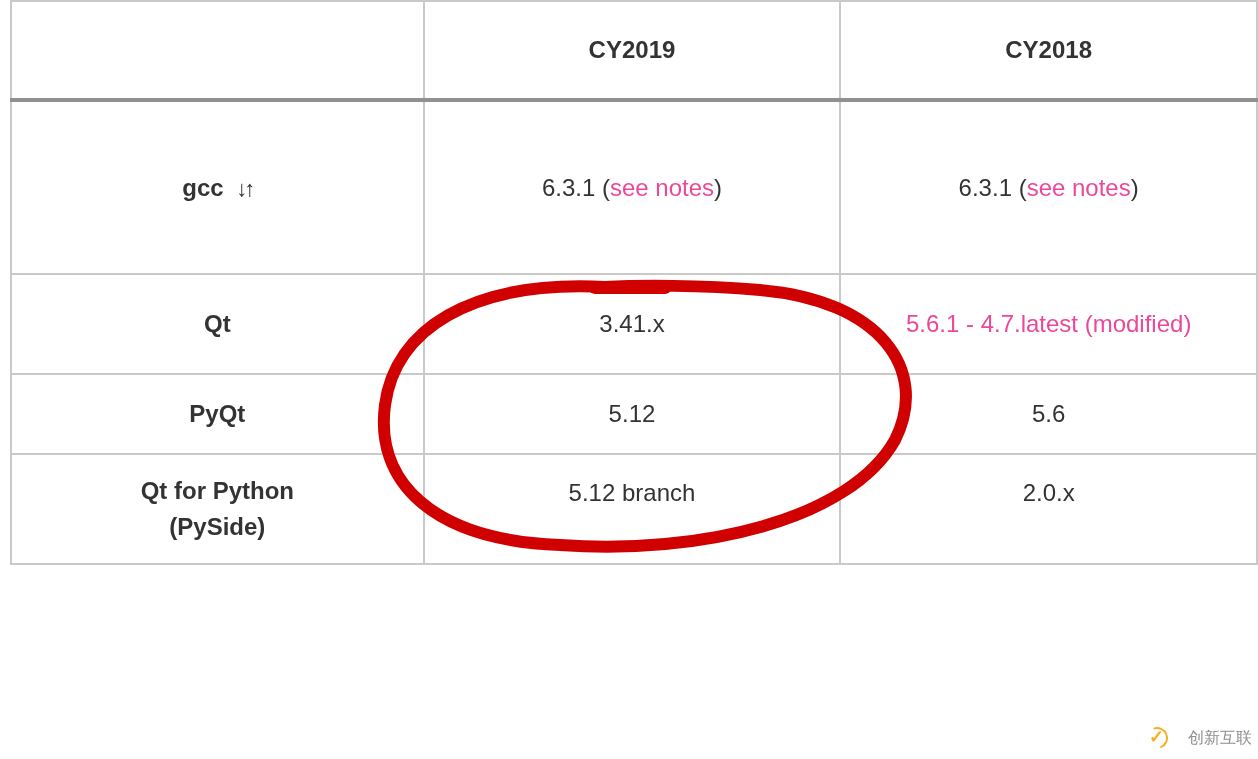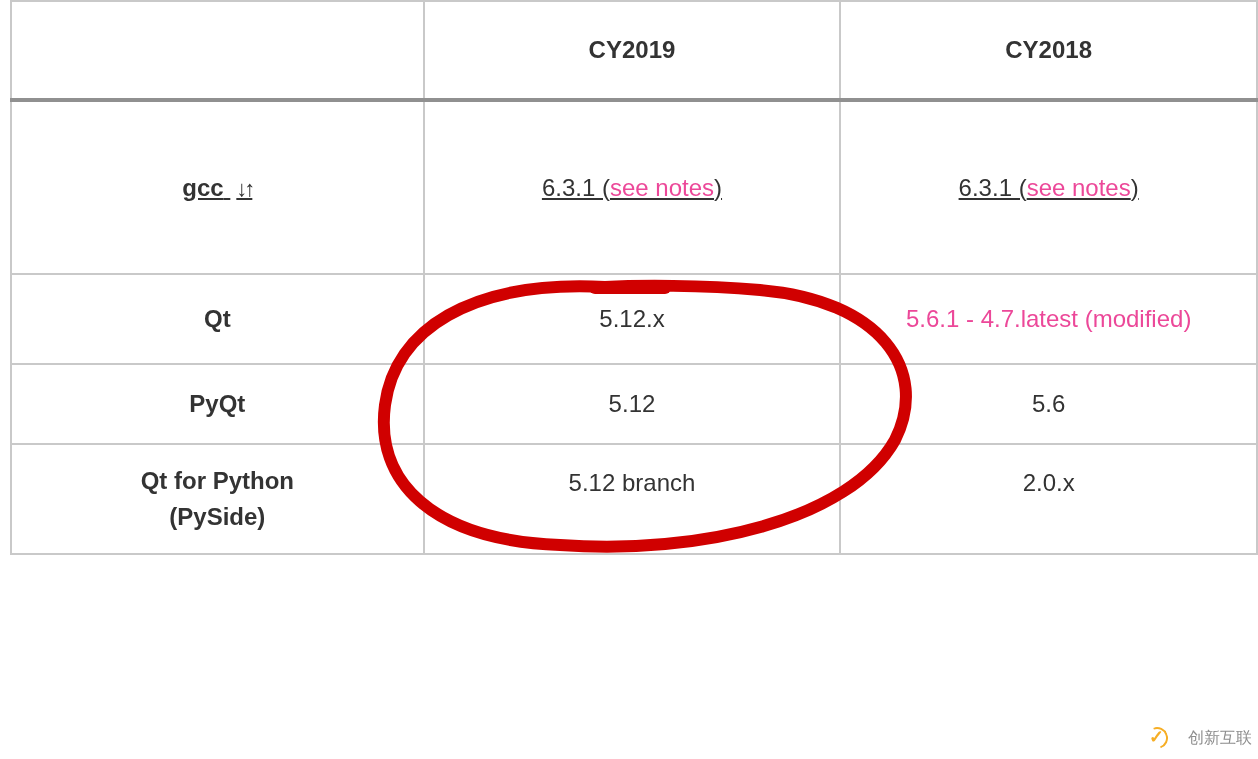--- a/index.html
+++ b/index.html
@@ -46,21 +46,21 @@
     margin-left: 6px;
     font-size: 22px;
   }
   a.link {
     color: #ec4899;
     text-decoration: none;
   }
   .linkish {
     color: #3b77c0;
   }
-  .tall-row td { height: 135px; text-decoration: underline; }
+  .tall-row td { height: 135px; }
 
   
   svg.annotation {
     position: absolute;
     left: 0; top: 0;
     width: 1258px; height: 759px;
     pointer-events: none;
   }
 
   
@@ -124,23 +124,23 @@
       <td>
         <span>6.3.1 (</span><a class="link" href="#">see notes</a><span>)</span>
       </td>
       <td>
         <span>6.3.1 (</span><a class="link" href="#">see notes</a><span>)</span>
       </td>
     </tr>
 
 
 
-    <tr style="height:90px;">
+    <tr style="height:100px;">
       <td class="rowhead">Qt</td>
-      <td>5.12.x</td>
+      <td>3.41.x</td>
       <td><a class="link" href="#">5.6.1 - 4.7.latest (modified)</a></td>
     </tr>
 
     <tr style="height:80px;">
       <td class="rowhead">PyQt</td>
       <td>5.12</td>
       <td>5.6</td>
     </tr>
 
     <tr>

